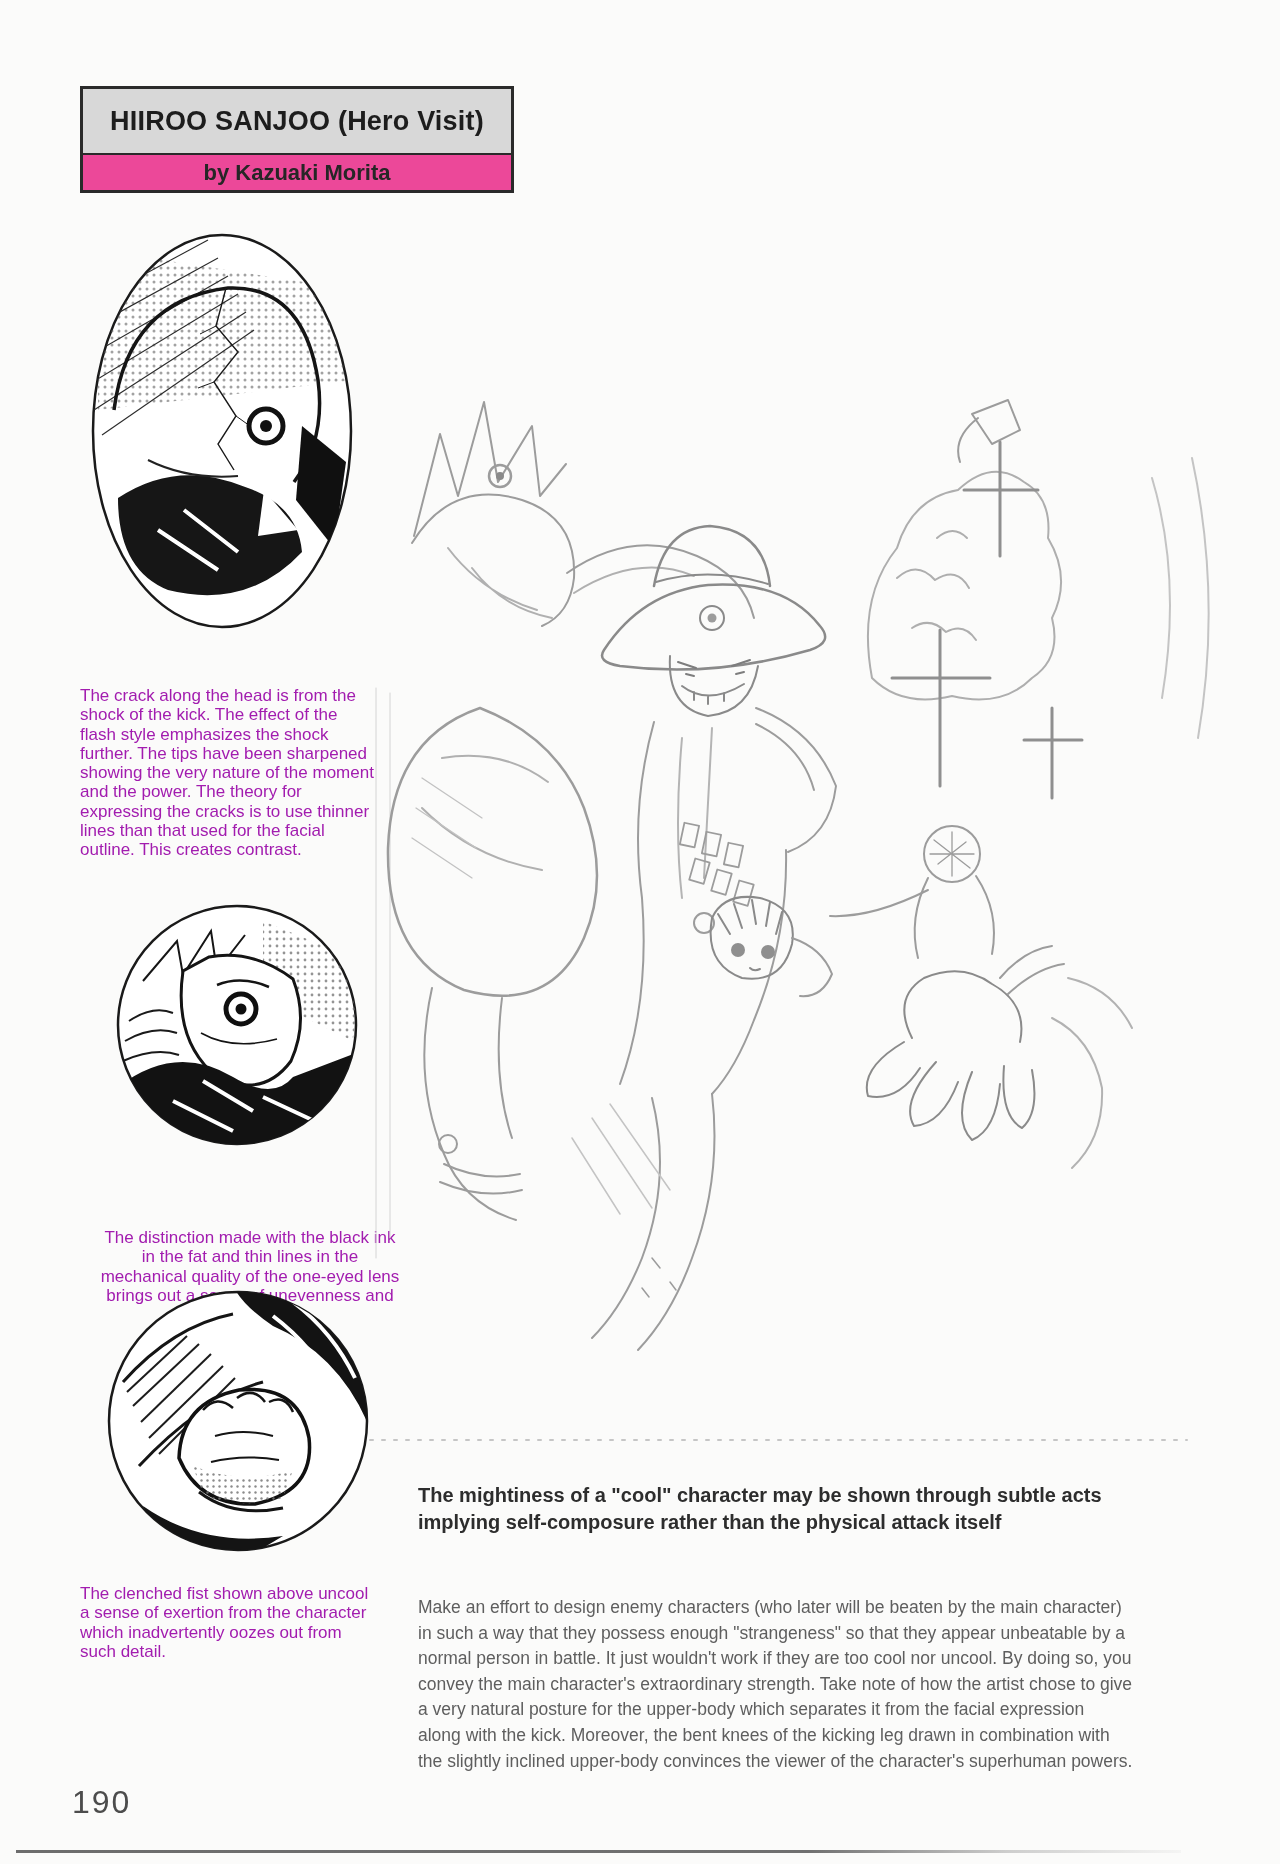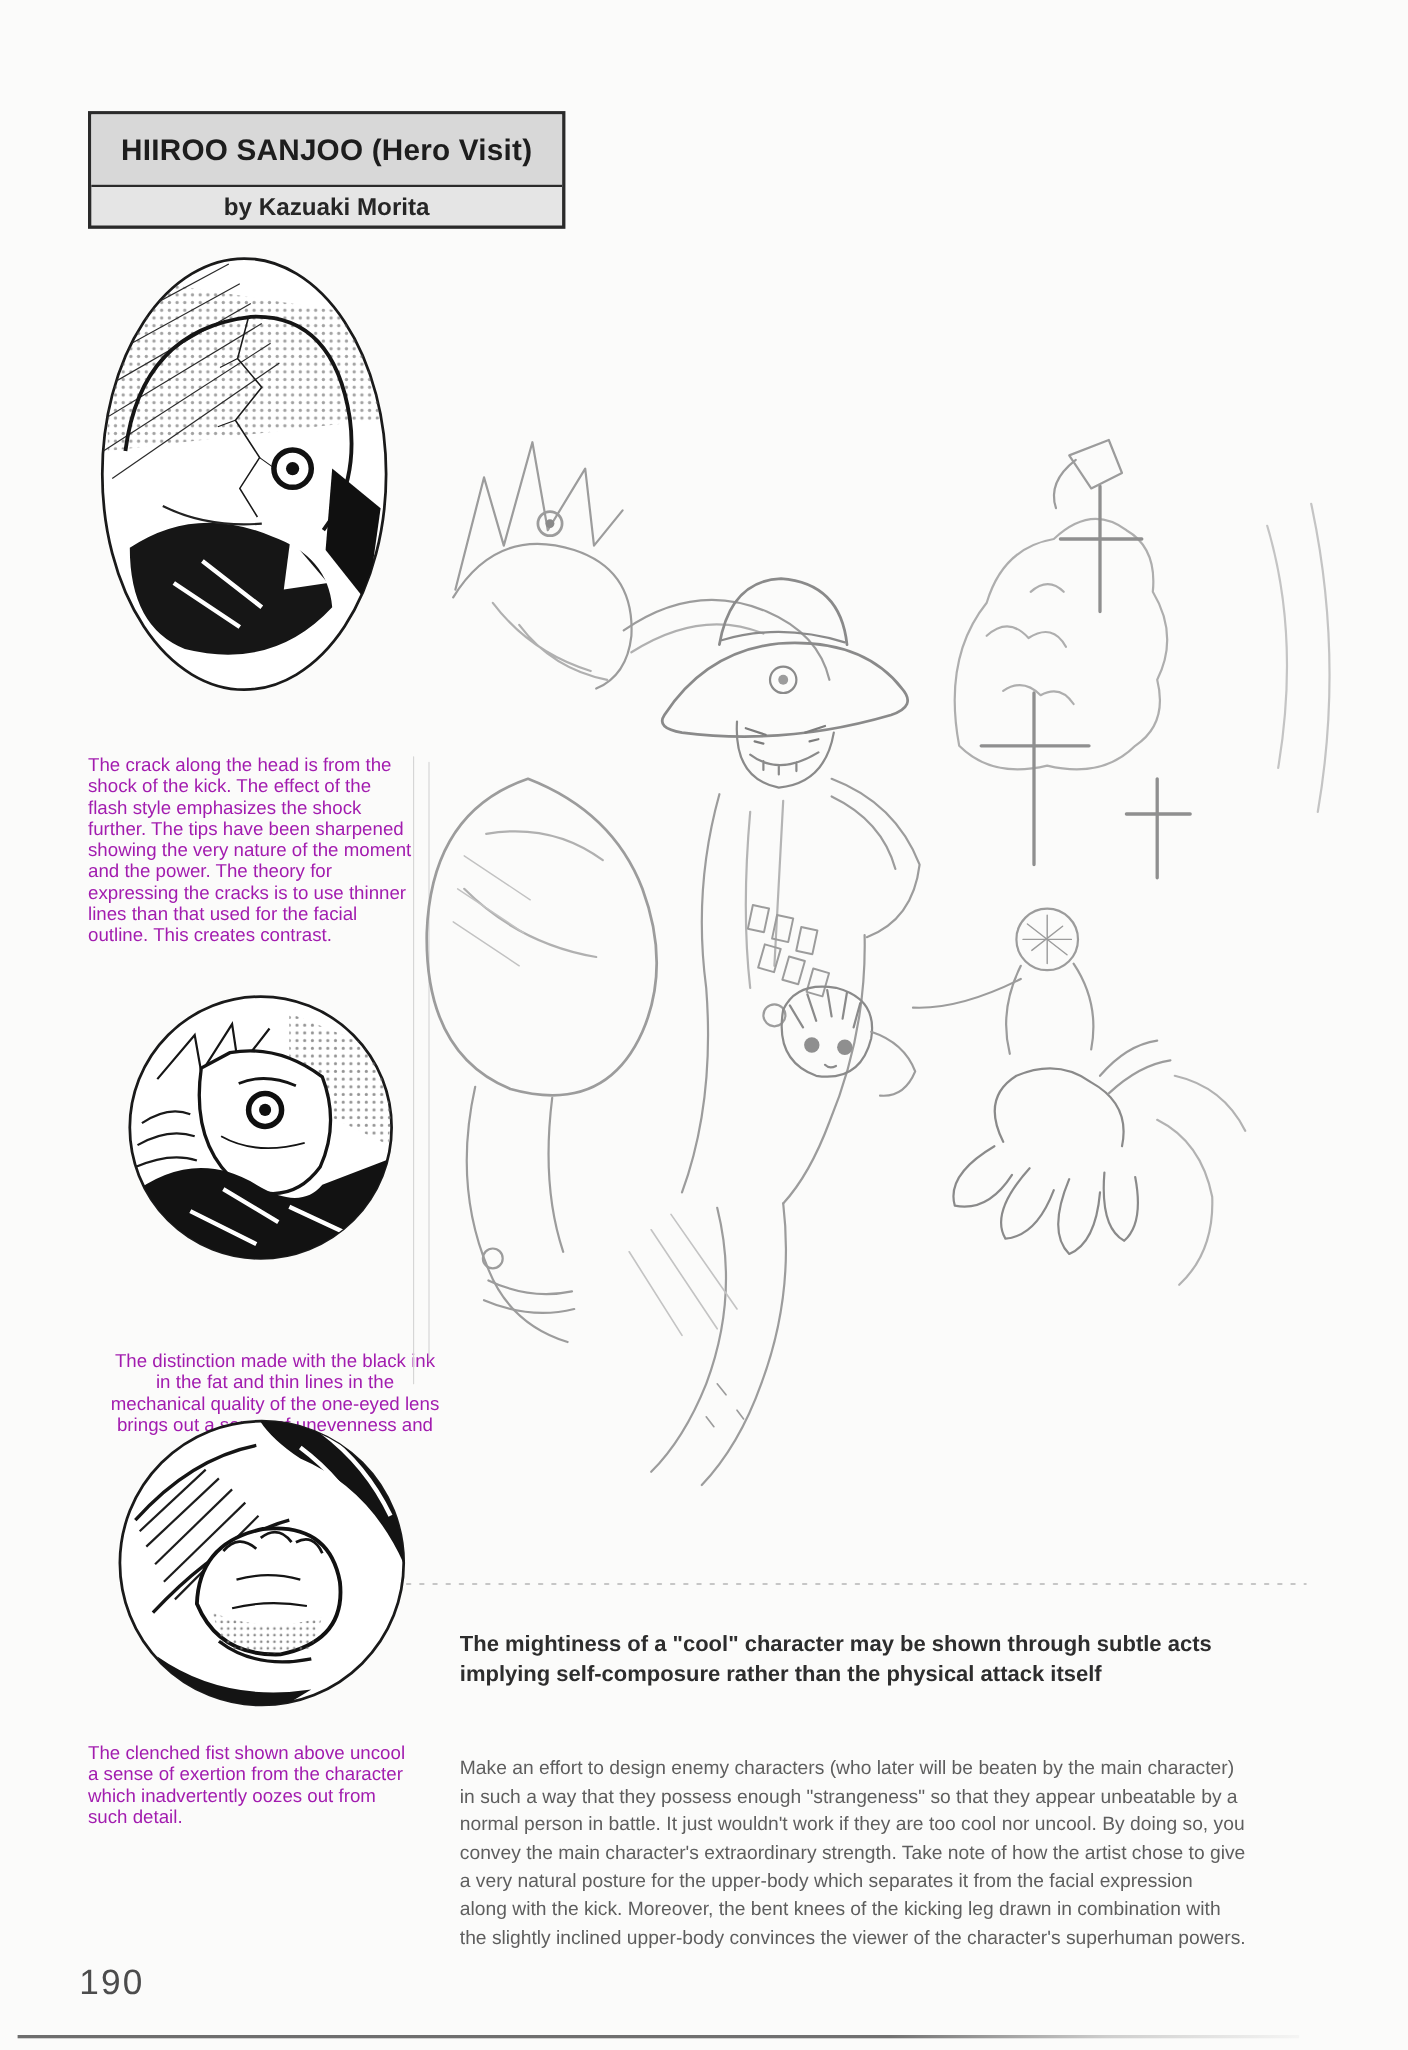--- a/index.html
+++ b/index.html
@@ -7,21 +7,21 @@
     width:1280px;height:1864px;position:relative;overflow:hidden;
     background:#fbfbfa;
     font-family:"Liberation Sans", sans-serif;
     color:#333;
   }
   .page{position:absolute;inset:0;}
 
   
   .title-box{
     position:absolute;left:80px;top:86px;width:428px;
-    border:3px solid #2a2a2a;background:#e5e5e5;margin-top:15px;
+    border:3px solid #2a2a2a;background:#ec4899;
   }
   .title-row{
     height:64px;background:#d8d8d8;border-bottom:2px solid #2a2a2a;
     display:flex;align-items:center;justify-content:center;
     font-weight:bold;font-size:27px;color:#1d1d1d;letter-spacing:.2px;
   }
   .byline-row{
     height:35px;display:flex;align-items:center;justify-content:center;
     font-weight:bold;font-size:22px;color:#262626;
   }

